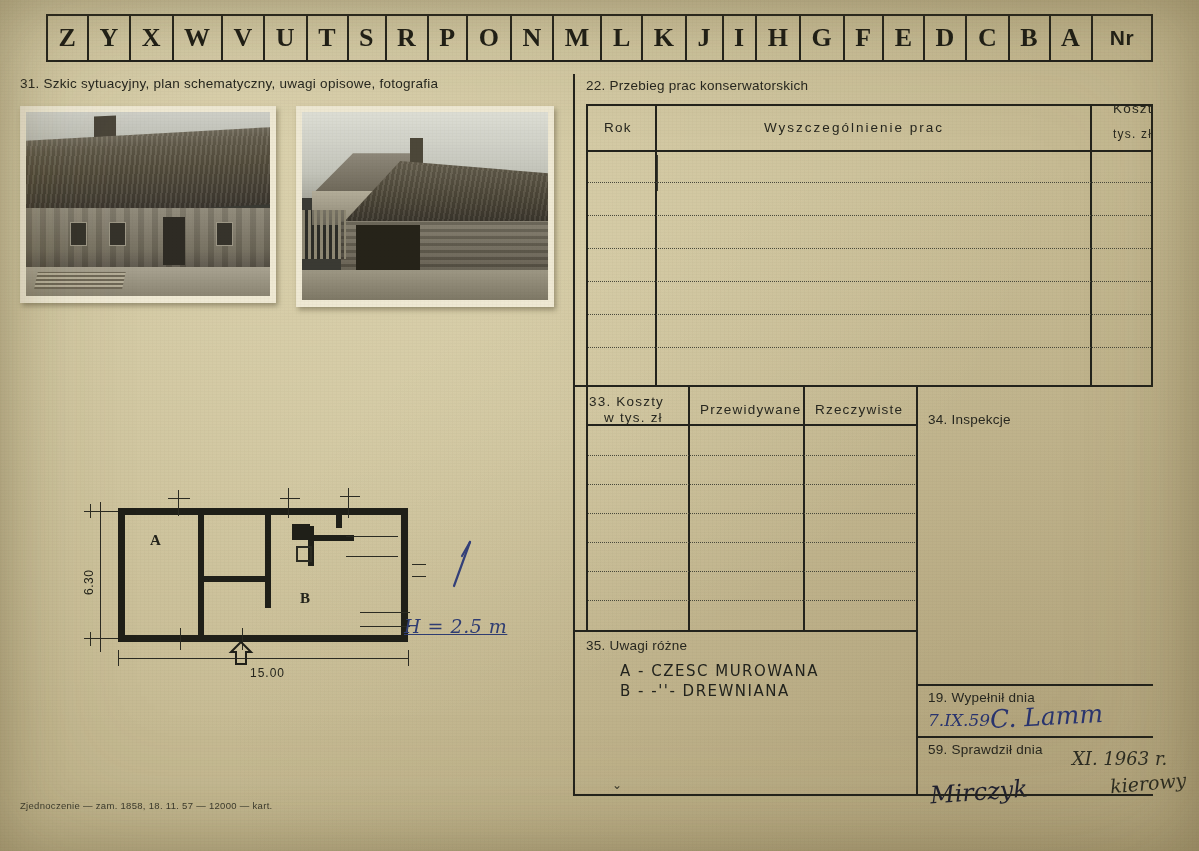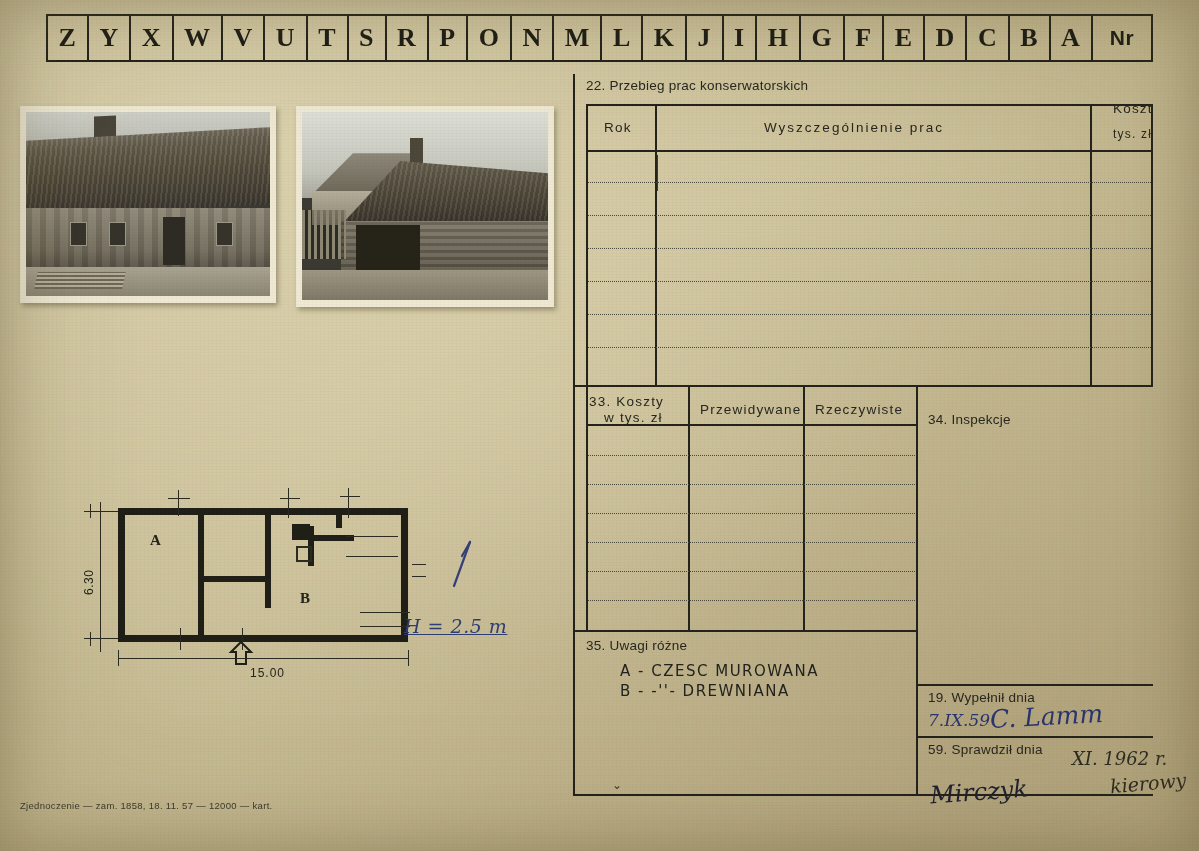--- a/index.html
+++ b/index.html
@@ -262,20 +262,21 @@
     <div class="alpha-cell">G</div>
     <div class="alpha-cell">F</div>
     <div class="alpha-cell">E</div>
     <div class="alpha-cell">D</div>
     <div class="alpha-cell">C</div>
     <div class="alpha-cell">B</div>
     <div class="alpha-cell">A</div>
     <div class="alpha-cell">Nr</div>
   </div>
 
+  <div id="sec31-label" class="lbl">31. Szkic sytuacyjny, plan schematyczny, uwagi opisowe, fotografia</div>
 
   <div class="photo" id="photo1">
     <div class="inner">
       <div class="p1-sky"></div>
       <div class="p1-chimney"></div>
       <div class="p1-roof"></div>
       <div class="p1-wall"></div>
       <div class="p1-win" style="left:18%"></div>
       <div class="p1-win" style="left:34%"></div>
       <div class="p1-win" style="left:78%"></div>
@@ -413,21 +414,21 @@
   <div class="hand-dark" style="position:absolute; left:620px; top:682px; font-size:15px; letter-spacing:1.5px; font-style:normal; font-family:'DejaVu Sans',sans-serif;">B -   -''-    DREWNIANA</div>
   <div style="position:absolute; left:612px; top:778px; width:10px; height:12px; color:#3b3b2e; font-size:12px;">⌄</div>
 
   <div class="hline" style="left:916px; top:684px; width:237px;"></div>
   <div class="hline" style="left:916px; top:736px; width:237px;"></div>
   <div class="lbl" style="position:absolute; left:928px; top:690px;">19. Wypełnił dnia</div>
   <div class="sig" style="position:absolute; left:928px; top:710px; font-size:17px;">7.IX.59</div>
   <div class="sig" style="position:absolute; left:990px; top:702px; font-size:25px; transform:rotate(-3deg);">C. Lamm</div>
 
   <div class="lbl" style="position:absolute; left:928px; top:742px;">59. Sprawdził dnia</div>
-  <div class="hand-dark" style="position:absolute; left:1072px; top:748px; font-size:18px; color:#2c2c22;">XI. 1962 r.</div>
+  <div class="hand-dark" style="position:absolute; left:1072px; top:748px; font-size:18px; color:#2c2c22;">XI. 1963 r.</div>
   <div class="hand-dark" style="position:absolute; left:930px; top:778px; font-size:24px; color:#1f2030; transform:rotate(-4deg);">Mirczyk</div>
   <div class="hand-dark" style="position:absolute; left:1110px; top:772px; font-size:19px; color:#2a2a20; transform:rotate(-5deg);">kierowy</div>
 
   <div class="hline" style="left:573px; top:794px; width:580px;"></div>
 
   <div id="footer-note">Zjednoczenie — zam. 1858, 18. 11. 57 — 12000 — kart.</div>
 
   <div id="grain"></div>
   <div id="edge-shadow"></div>
 </div>

